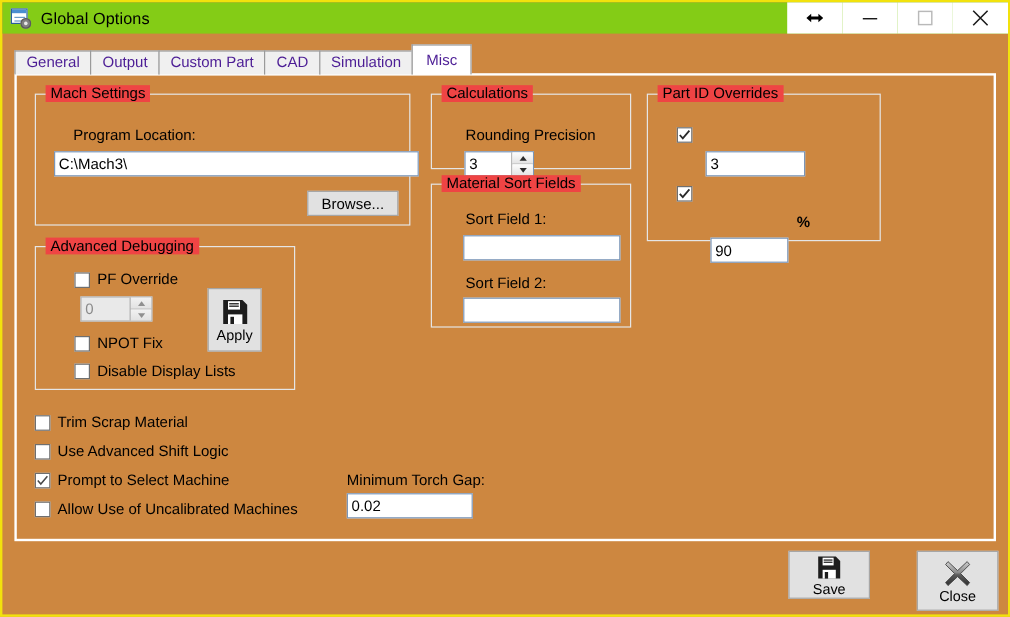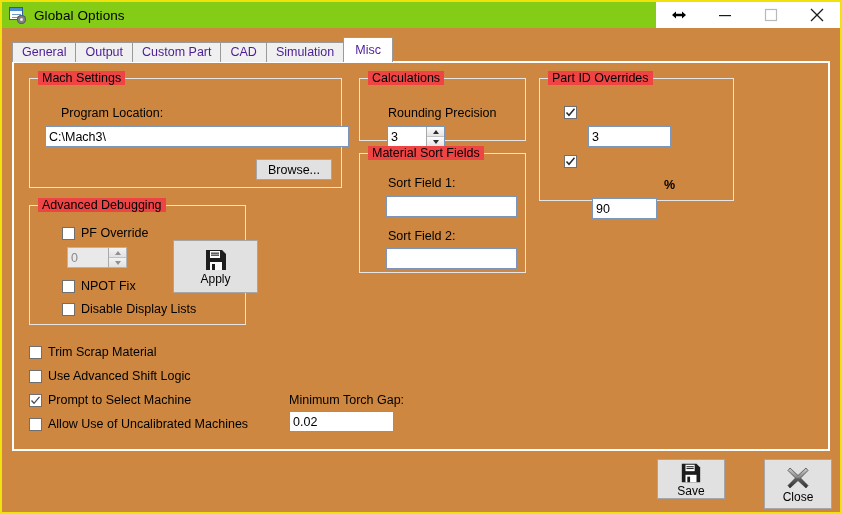--- a/index.html
+++ b/index.html
@@ -368,21 +368,21 @@
         <div class="btns">
           <div>
               <span class="arrow-up"></span>
             </div>
           <div>
               <span class="arrow-down"></span>
             </div>
         </div>
       </div>
 
-      <div class="btn btn-icon" style="left:143px; top:34px; width:85px; height:53px;">
+      <div class="btn btn-icon" style="left:143px; top:34px; width:45px; height:53px;">
         <span>
           <svg width="24" height="24" viewBox="0 0 24 24">
             <path d="M2 2 H18 L22 6 V22 H2 Z" fill="#1d1d1d"></path>
             <rect x="6" y="3" width="10" height="7" fill="#ffffff"></rect>
             <rect x="7" y="4.6" width="8" height="1.1" fill="#1d1d1d"></rect>
             <rect x="7" y="6.6" width="8" height="1.1" fill="#1d1d1d"></rect>
             <rect x="6" y="14" width="12" height="8" fill="#ffffff"></rect>
             <rect x="8" y="16" width="3" height="6" fill="#1d1d1d"></rect>
           </svg>
         </span>

